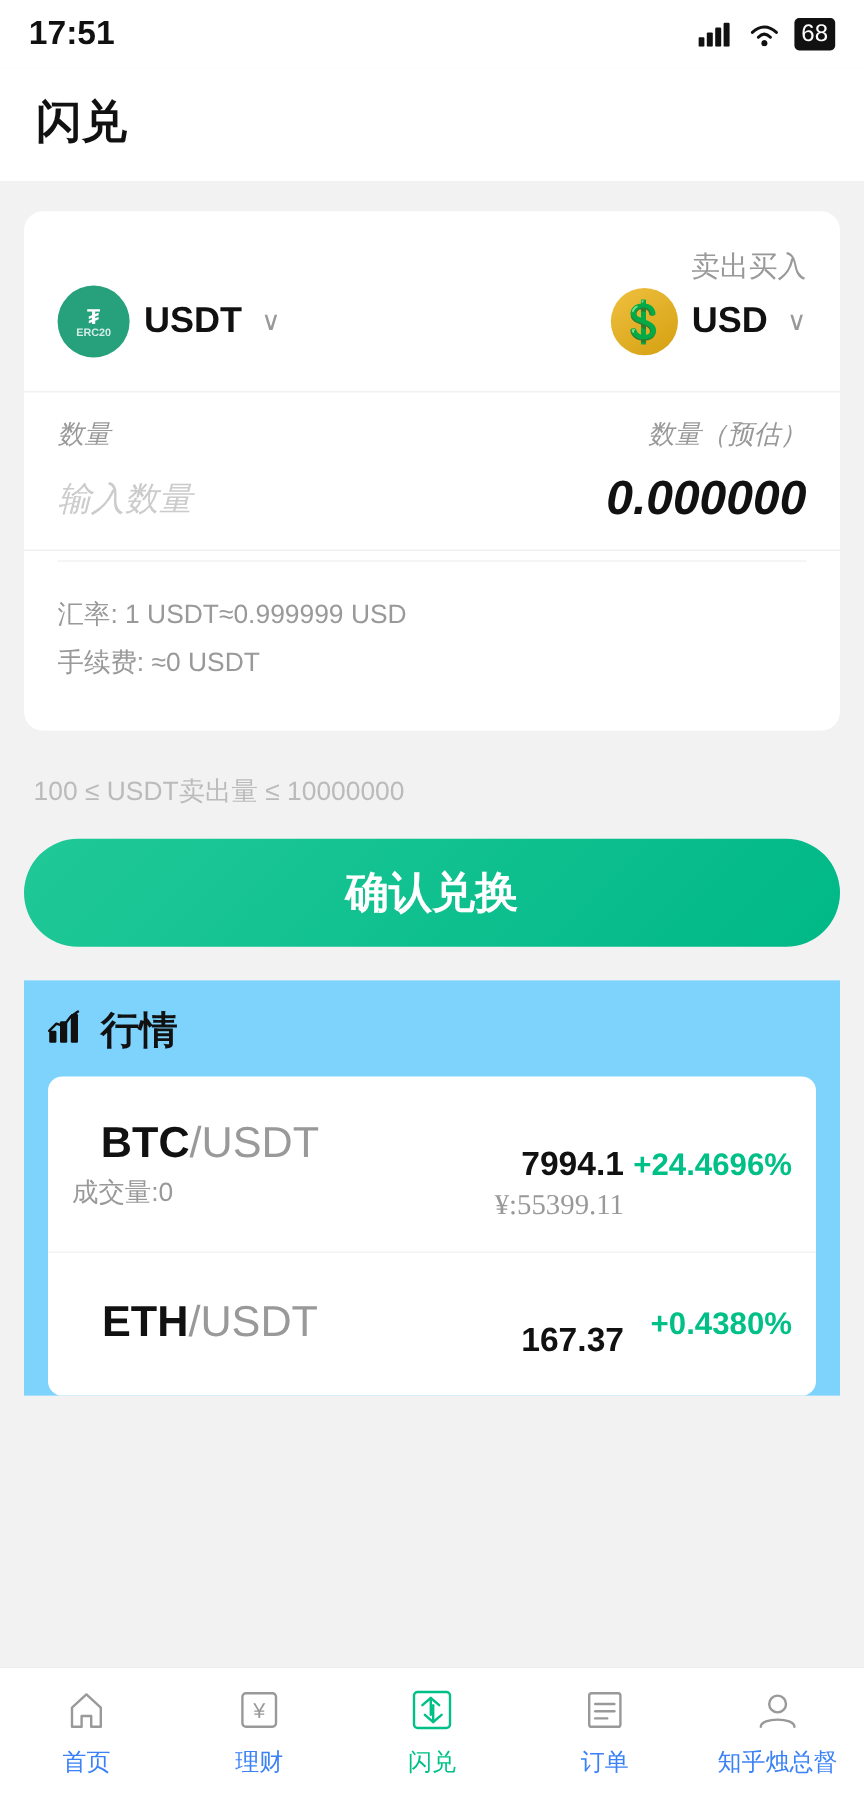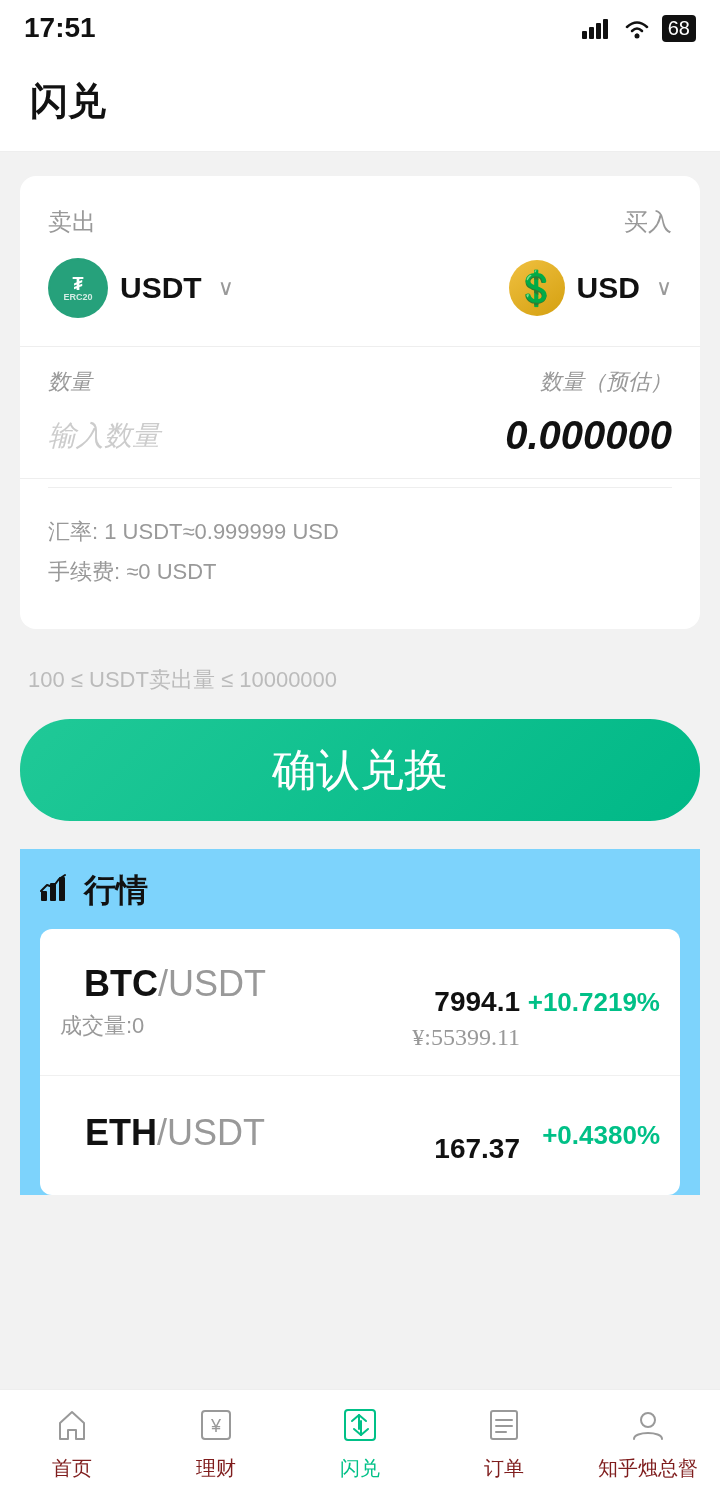--- a/index.html
+++ b/index.html
@@ -54,22 +54,21 @@
     .exchange-card {
       background: #fff;
       border-radius: 16px;
       padding: 30px 28px;
       margin-bottom: 20px;
     }
 
     
     .sell-buy-row {
       display: flex;
-      justify-content: space-between;
-      margin-bottom: 20px;
+      justify-content: flex-end;
     }
     .sell-label, .buy-label {
       font-size: 24px;
       color: #999;
     }
 
     
     .currency-row {
       display: flex;
       justify-content: space-between;
@@ -167,24 +166,24 @@
       font-size: 22px;
       color: #bbb;
       padding: 16px 8px 8px;
     }
 
     
     .confirm-btn {
       background: linear-gradient(135deg, #20c997, #00b887);
       border: none;
       border-radius: 50px;
-      height: 102px;
+      height: 90px;
       width: 100%;
-      font-size: 44px;
-      font-weight: 400;
+      font-size: 36px;
+      font-weight: 700;
       color: #fff;
       cursor: pointer;
       margin: 16px 0 28px;
     }
 
     
     .market-section {
       background: #7dd3fc;
       padding: 0 20px;
     }
@@ -282,21 +281,21 @@
       cursor: pointer;
     }
     .nav-icon {
       font-size: 36px;
       color: #999;
       line-height: 1;
     }
     .nav-icon.active { color: #00c087; }
     .nav-label {
       font-size: 20px;
-      color: #7f1d1d;
+      color: #3b82f6;
     }
     .nav-label.active { color: #00c087; }
 
     
     .page-bottom-spacer { height: 120px; }
   </style>
 </head>
 <body>
 
 <div class="status-bar">
@@ -408,21 +407,21 @@
         <div class="market-pair">
           <div class="market-pair-name">
             BTC<span>/USDT</span>
           </div>
           <div class="market-volume">成交量:0</div>
         </div>
         <div class="market-price">
           <div class="market-price-value">7994.1</div>
           <div class="market-price-cny">¥:55399.11</div>
         </div>
-        <div class="market-change positive">+10.7219%</div>
+        <div class="market-change positive">+24.4696%</div>
       </div>
 
       <div class="market-item">
         <div class="market-pair">
           <div class="market-pair-name">
             ETH<span>/USDT</span>
           </div>
           <div class="market-volume"></div>
         </div>
         <div class="market-price">

